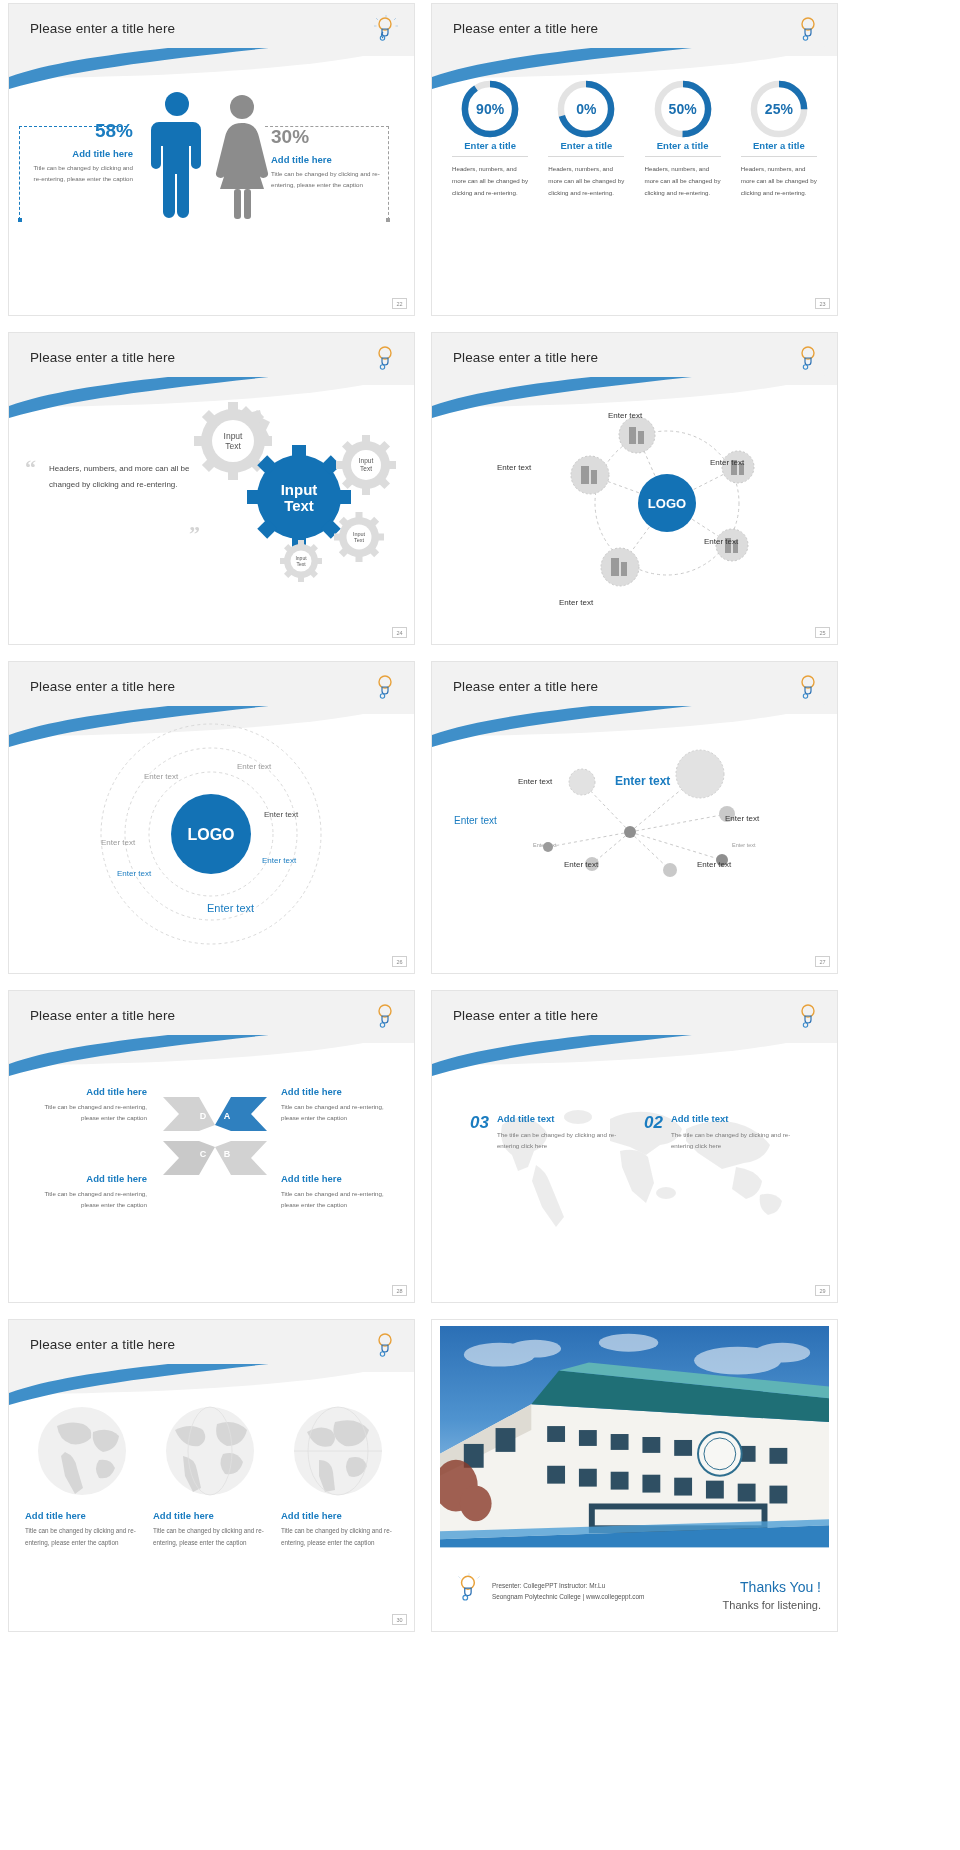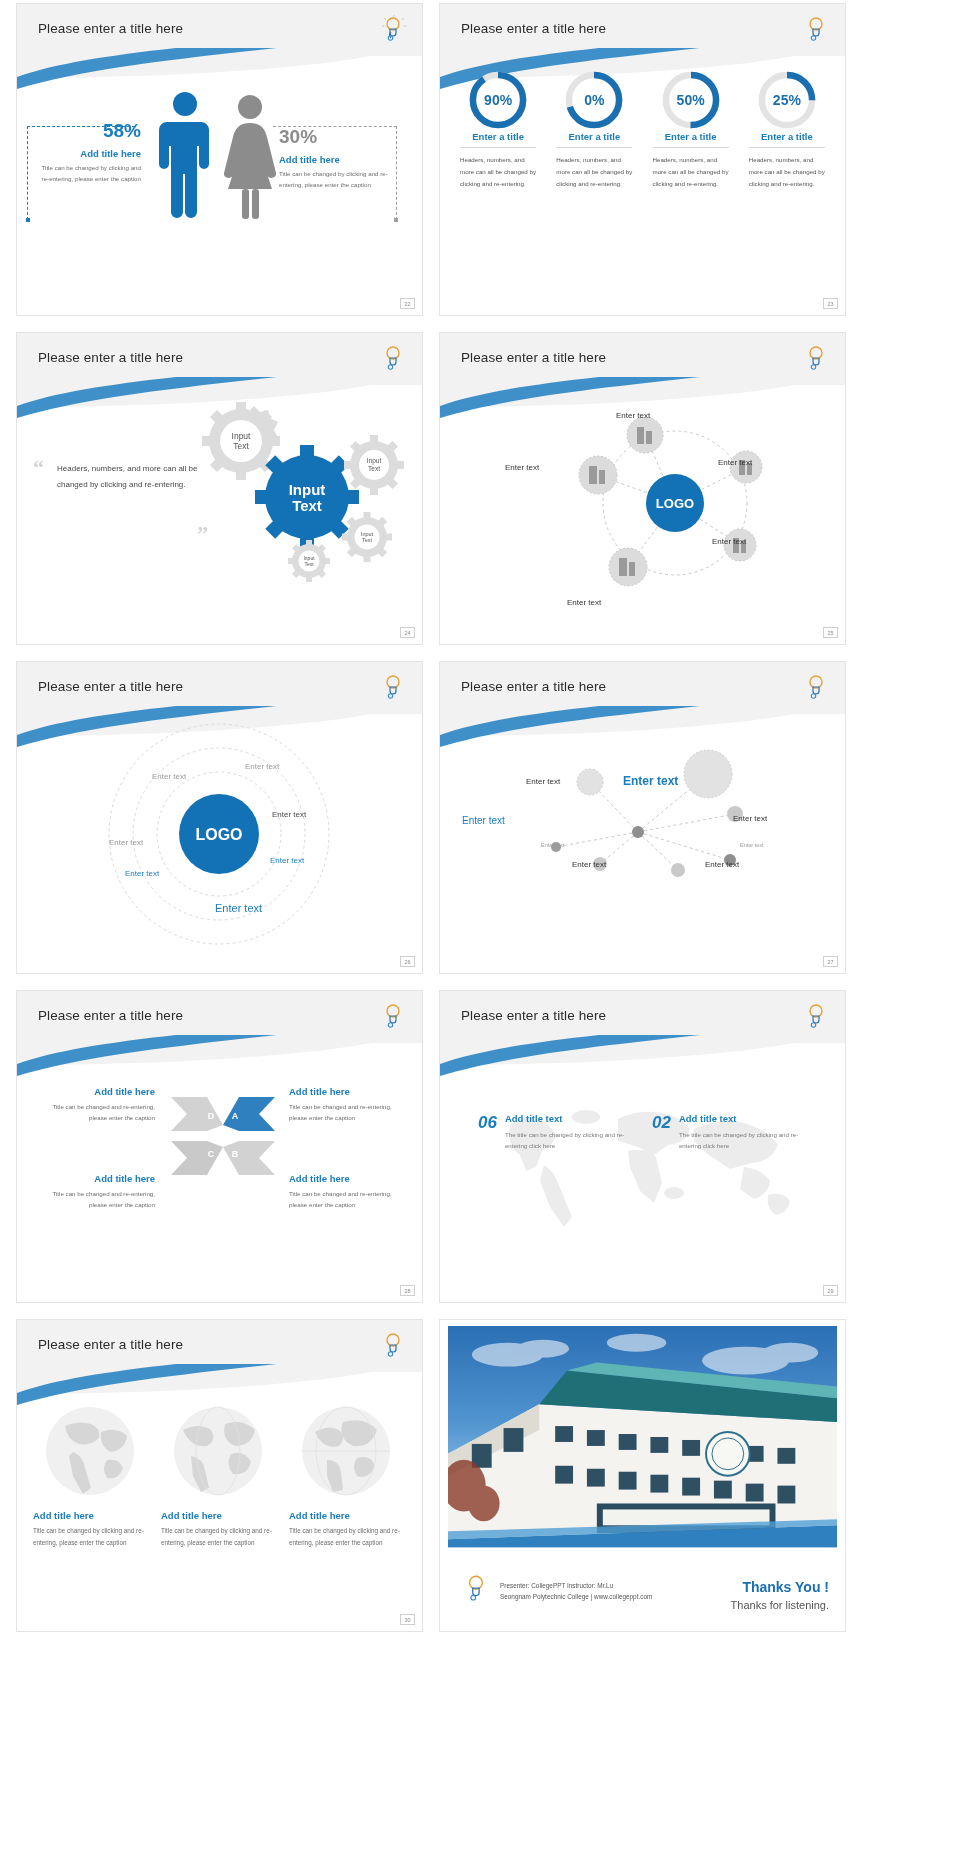--- a/index.html
+++ b/index.html
@@ -8,21 +8,21 @@
     background: #ffffff;
     font-family: "Liberation Sans", sans-serif;
     overflow: hidden;
   }
   .grid {
     display: grid;
     grid-template-columns: 407px 407px;
     grid-template-rows: repeat(5, 313px);
     column-gap: 11px;
     row-gap: 5px;
-    padding: 3px 0 0 16px;
+    padding: 3px 0 0 8px;
     gap: 16px;
   }
   .slide {
     position: relative;
     background: #ffffff;
     overflow: hidden;
     border: 1px solid #e4e4e4;
   }
   .slide-inner { position: absolute; inset: 0; background: #fff; }
 
@@ -68,21 +68,21 @@
   .addtitle { color: #1a7cc0; font-weight: bold; font-size: 9.5px; margin-top: 6px; }
   .capt { color: #6d6d6d; font-size: 6.2px; line-height: 1.75; margin-top: 4px; }
   .dashbox-l { position: absolute; left: 10px; top: 62px; width: 108px; height: 94px;
                border-left: 1px dashed #1a7cc0; border-top: 1px dashed #1a7cc0; }
   .dashbox-l:after { content:""; position:absolute; left:-2px; bottom:-2px; width:4px; height:4px; background:#1a7cc0; }
   .dashbox-r { position: absolute; left: 256px; top: 62px; width: 124px; height: 94px;
                border-right: 1px dashed #9e9e9e; border-top: 1px dashed #9e9e9e; }
   .dashbox-r:after { content:""; position:absolute; right:-2px; bottom:-2px; width:4px; height:4px; background:#9e9e9e; }
 
   
-  .donuts { position: absolute; left: 12px; top: 65px; right: 12px; display: flex; gap: 4px; }
+  .donuts { position: absolute; left: 12px; top: 74px; right: 12px; display: flex; gap: 4px; }
   .donut-col { flex: 1; text-align: center; }
   .donut { width: 62px; height: 62px; margin: 0 auto; position: relative; }
   .donut-val { position: absolute; inset: 0; display: flex; align-items: center; justify-content: center;
                font-size: 14px; font-weight: bold; color: #1a6fb0; }
   .donut-title { color: #1a7cc0; font-weight: bold; font-size: 9.5px; }
   .donut-rule { width: 76px; height: 1px; background: #d8d8d8; margin: 5px auto 6px; }
   .donut-desc { color: #555; font-size: 6.2px; line-height: 1.95; text-align: left; padding: 0 8px; }
 
   
   .quote-mark { position: absolute; color: #d4d4d4; font-size: 22px; font-weight: bold; font-family: "Liberation Serif", serif; }
@@ -103,21 +103,21 @@
 
   
   .globe-col { position: absolute; width: 125px; }
   .globe-col .t { color: #1a7cc0; font-weight: bold; font-size: 9.5px; }
   .globe-col .c { color: #6d6d6d; font-size: 6.3px; line-height: 1.9; margin-top: 4px; }
 
   
   .s10 { position: absolute; inset: 0; background: #fff; }
   .photo { position: absolute; left: 8px; top: 6px; right: 8px; height: 222px; overflow: hidden; }
   .sky { position: absolute; inset: 0; background: linear-gradient(180deg,#2b6fb5 0%, #4f93cf 42%, #8dbde4 72%, #cfe2f2 100%); }
-  .thanks-big { position: absolute; right: 16px; bottom: 36px; color: #1a6fb0; font-weight: bold; font-size: 14px; }
+  .thanks-big { position: absolute; right: 16px; bottom: 36px; color: #1a6fb0; font-weight: normal; font-size: 14px; }
   .thanks-sm { position: absolute; right: 16px; bottom: 20px; color: #555; font-size: 11px; }
   .pres-l1 { position: absolute; left: 60px; bottom: 42px; color: #555; font-size: 6.4px; }
   .pres-l2 { position: absolute; left: 60px; bottom: 31px; color: #555; font-size: 6.4px; }
 </style>
 </head>
 <body>
 
 <div class="grid">
 
   <div class="slide">
@@ -572,21 +572,21 @@
           <path d="M160,62 q18,-4 28,6 l6,26 -8,20 -14,-12 -10,-24 z"></path>
           <path d="M226,40 q26,-12 50,-6 22,6 34,22 -6,16 -26,18 l-22,6 -24,-16 -12,-12 z"></path>
           <path d="M276,78 q18,2 26,14 -2,14 -16,18 l-14,-10 z"></path>
           <path d="M300,106 q14,-4 22,6 -2,12 -14,14 -10,-6 -8,-20 z"></path>
           <ellipse cx="118" cy="28" rx="14" ry="7"></ellipse>
           <ellipse cx="206" cy="104" rx="10" ry="6"></ellipse>
         </g>
       </svg>
 
       <div style="position:absolute; left:38px; top:122px; display:flex; gap:8px;">
-        <div class="num01">06</div>
+        <div class="num01">03</div>
         <div style="width:126px;">
           <div class="s8-t">Add title text</div>
           <div class="s8-c">The title can be changed by clicking and re-entering click here</div>
         </div>
       </div>
       <div style="position:absolute; left:212px; top:122px; display:flex; gap:8px;">
         <div class="num01">02</div>
         <div style="width:126px;">
           <div class="s8-t">Add title text</div>
           <div class="s8-c">The title can be changed by clicking and re-entering click here</div>

